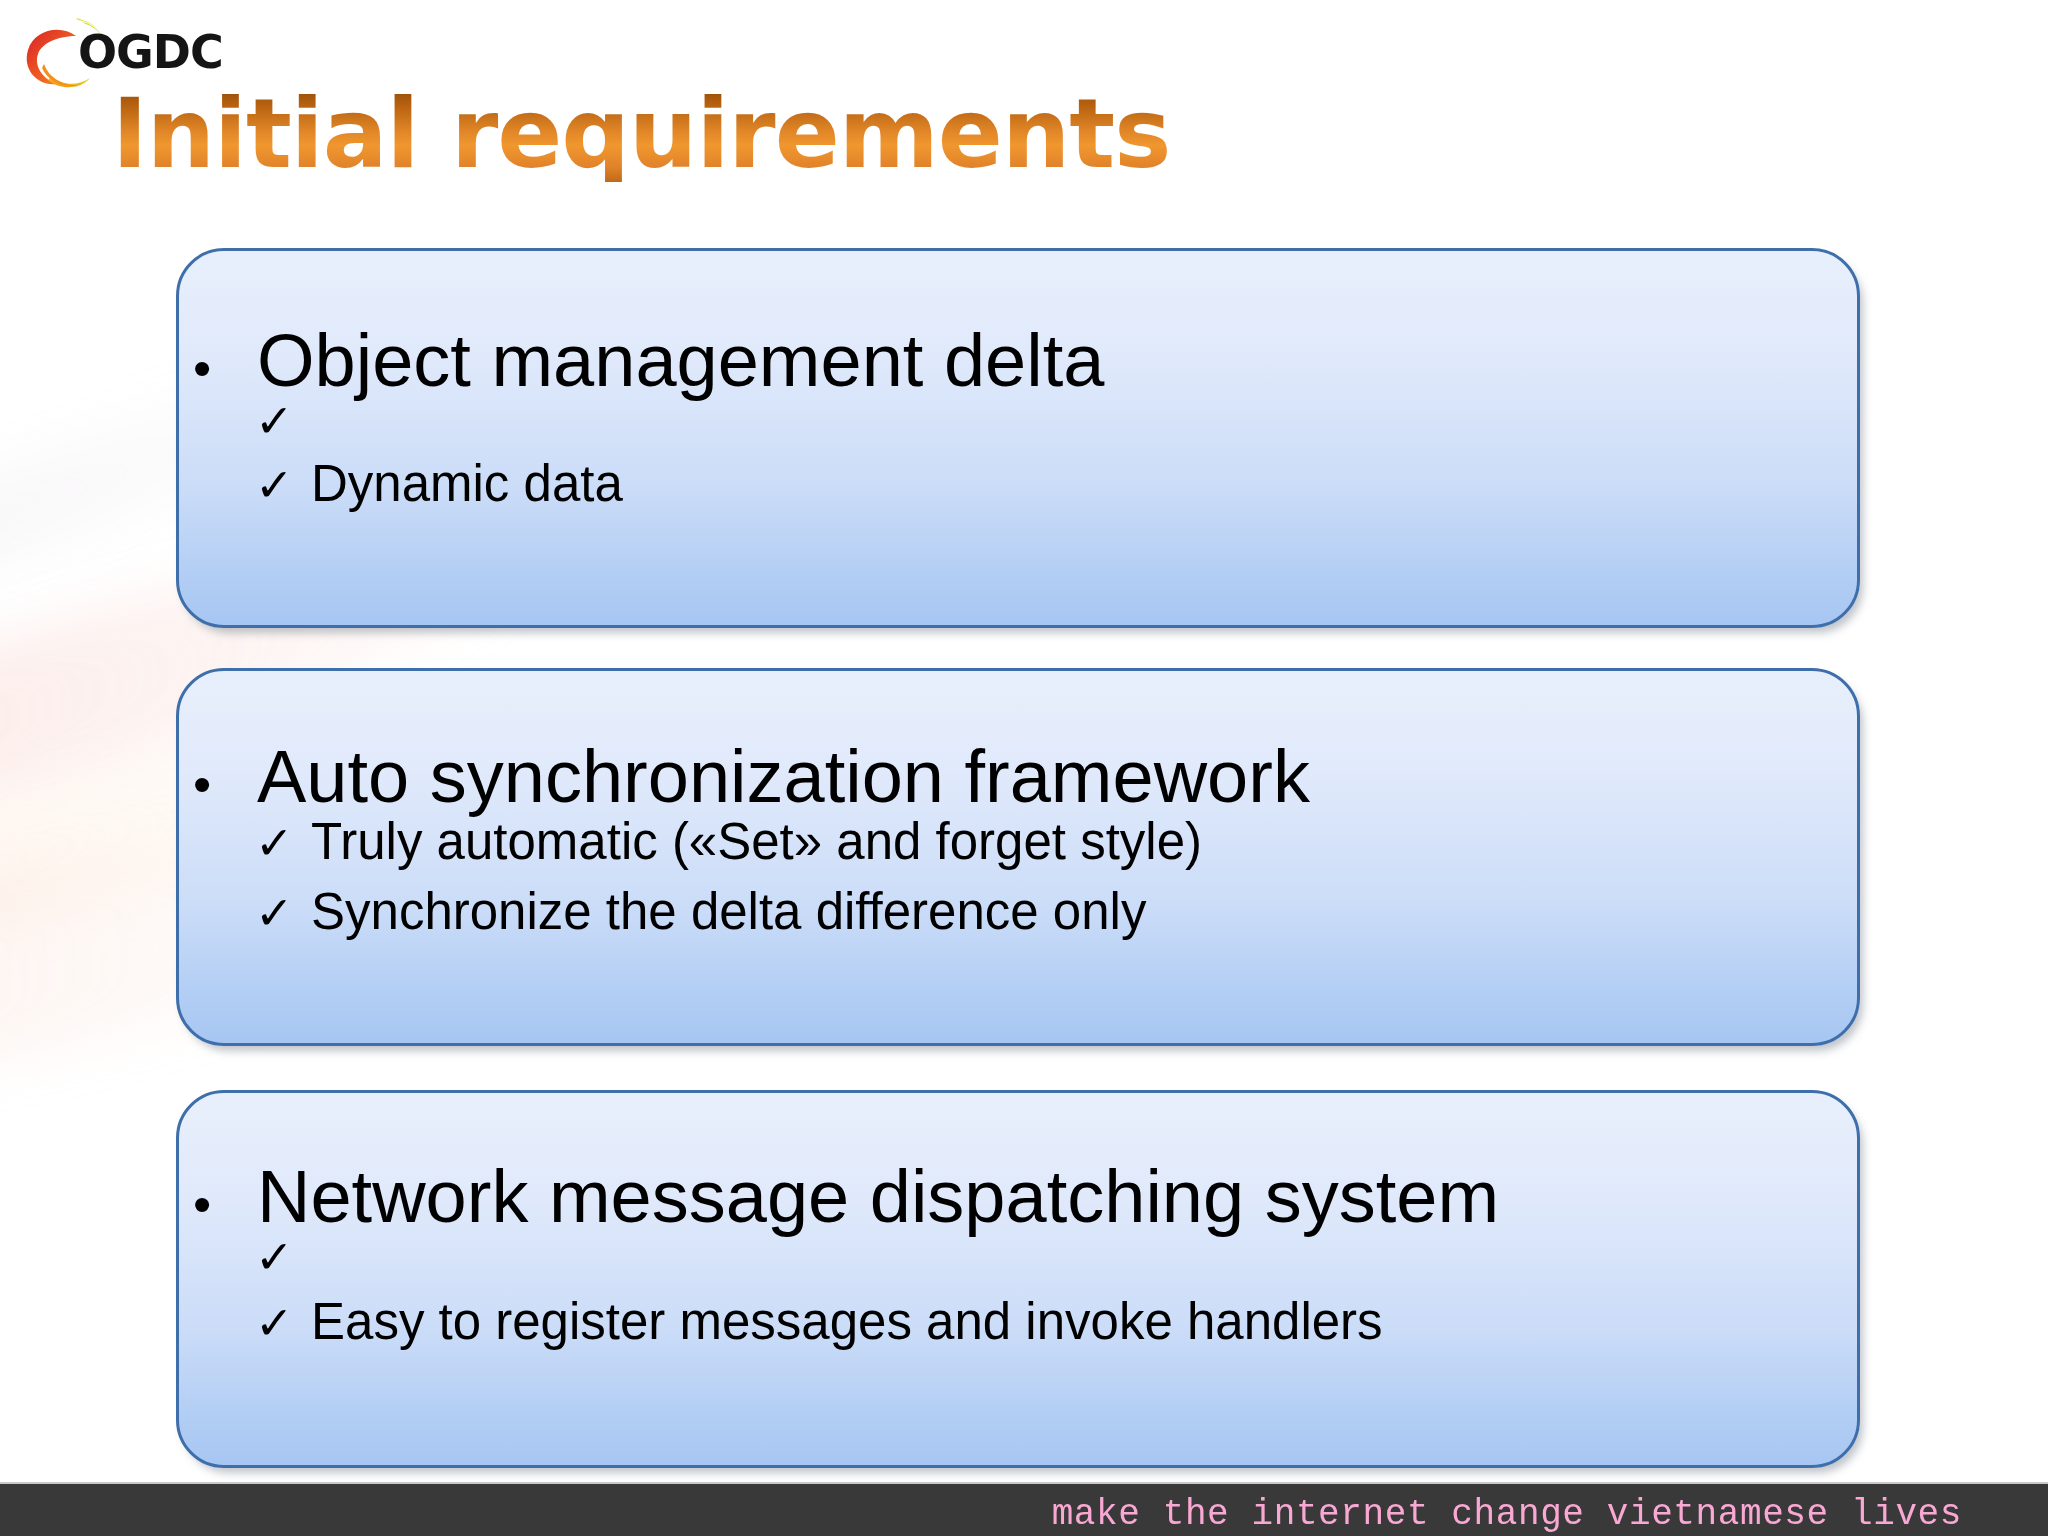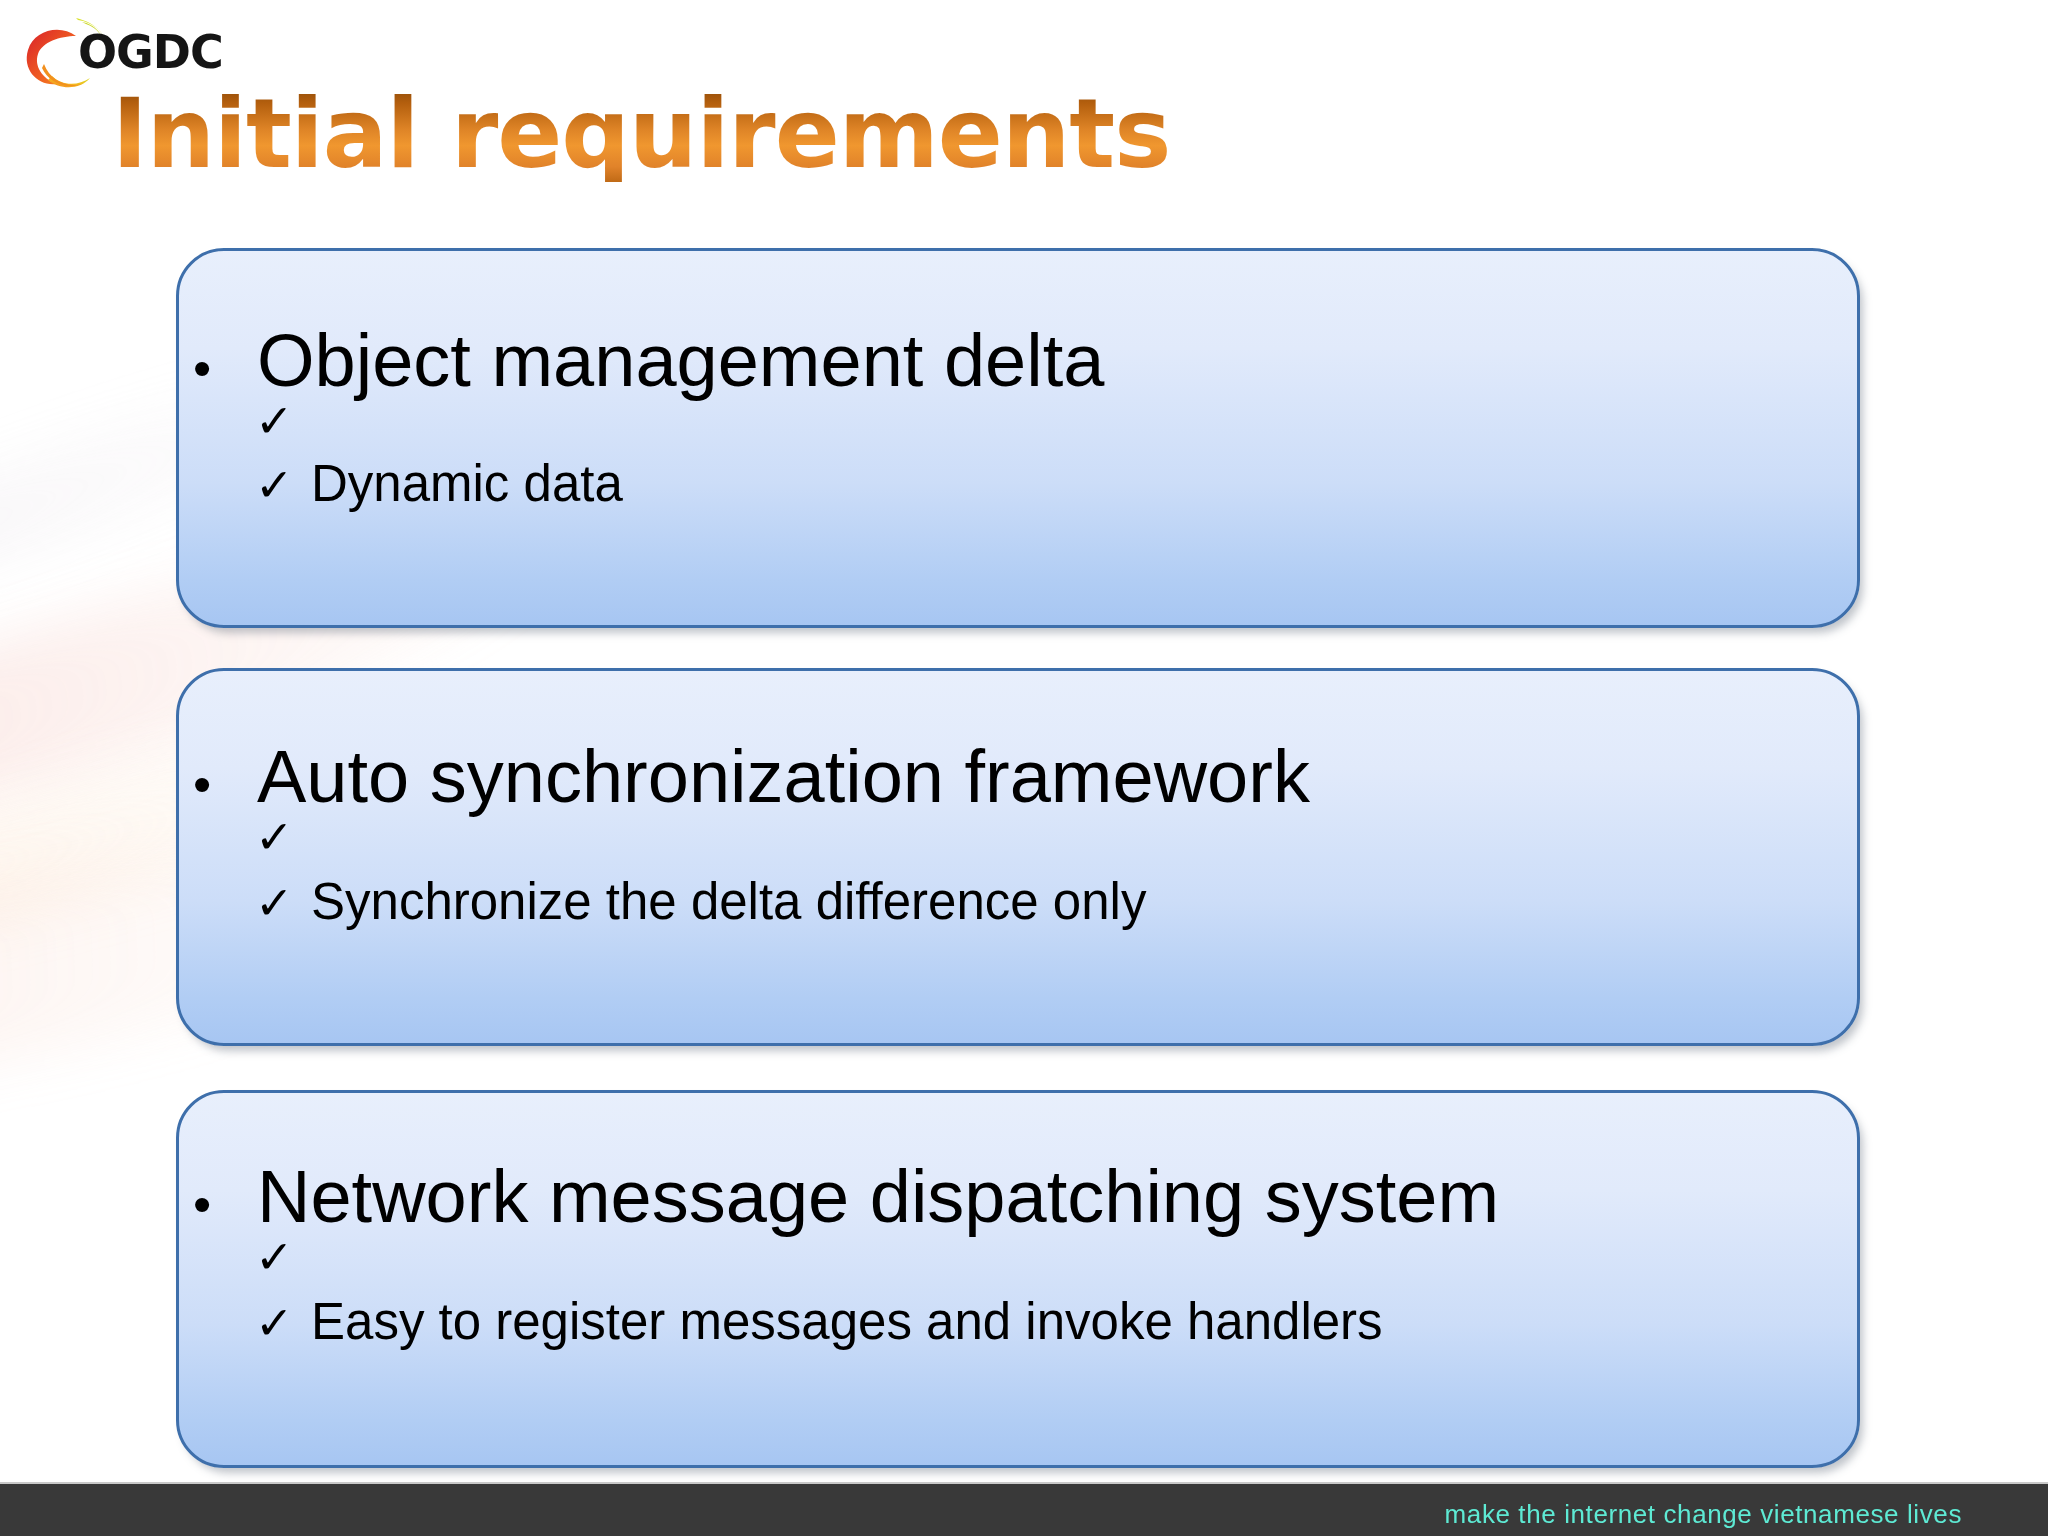--- a/index.html
+++ b/index.html
@@ -196,24 +196,24 @@
     height: 62px;
     background: #393939;
     border-top: 2px solid #c9c9c9;
     box-sizing: border-box;
   }
   .footer-tagline {
     position: absolute;
     right: 86px;
     top: 50%;
     transform: translateY(-50%);
-    color: #5eead4;
-    font-size: 26px;
+    color: #f9a8d4;
+    font-size: 36px;
     letter-spacing: .6px;
-    font-family: Liberation Sans, sans-serif;
+    font-family: Liberation Mono, monospace;
     white-space: nowrap;
   }
 </style>
 </head>
 <body>
 
 <div id="slide">
 
   <div class="bg-layer">
     <div class="swoosh swoosh-d"></div>
@@ -266,20 +266,21 @@
   </div>
 
   <div class="box box-2">
     <div class="box-inner">
       <div class="lvl1">
         <span class="dot">•</span>
         <span>Auto synchronization framework</span>
       </div>
       <div class="lvl2">
         <span class="check">✓</span>
+        <span>Truly automatic («Set» and forget style)</span>
       </div>
       <div class="lvl2">
         <span class="check">✓</span>
         <span>Synchronize the delta difference only</span>
       </div>
     </div>
   </div>
 
   <div class="box box-3">
     <div class="box-inner">

